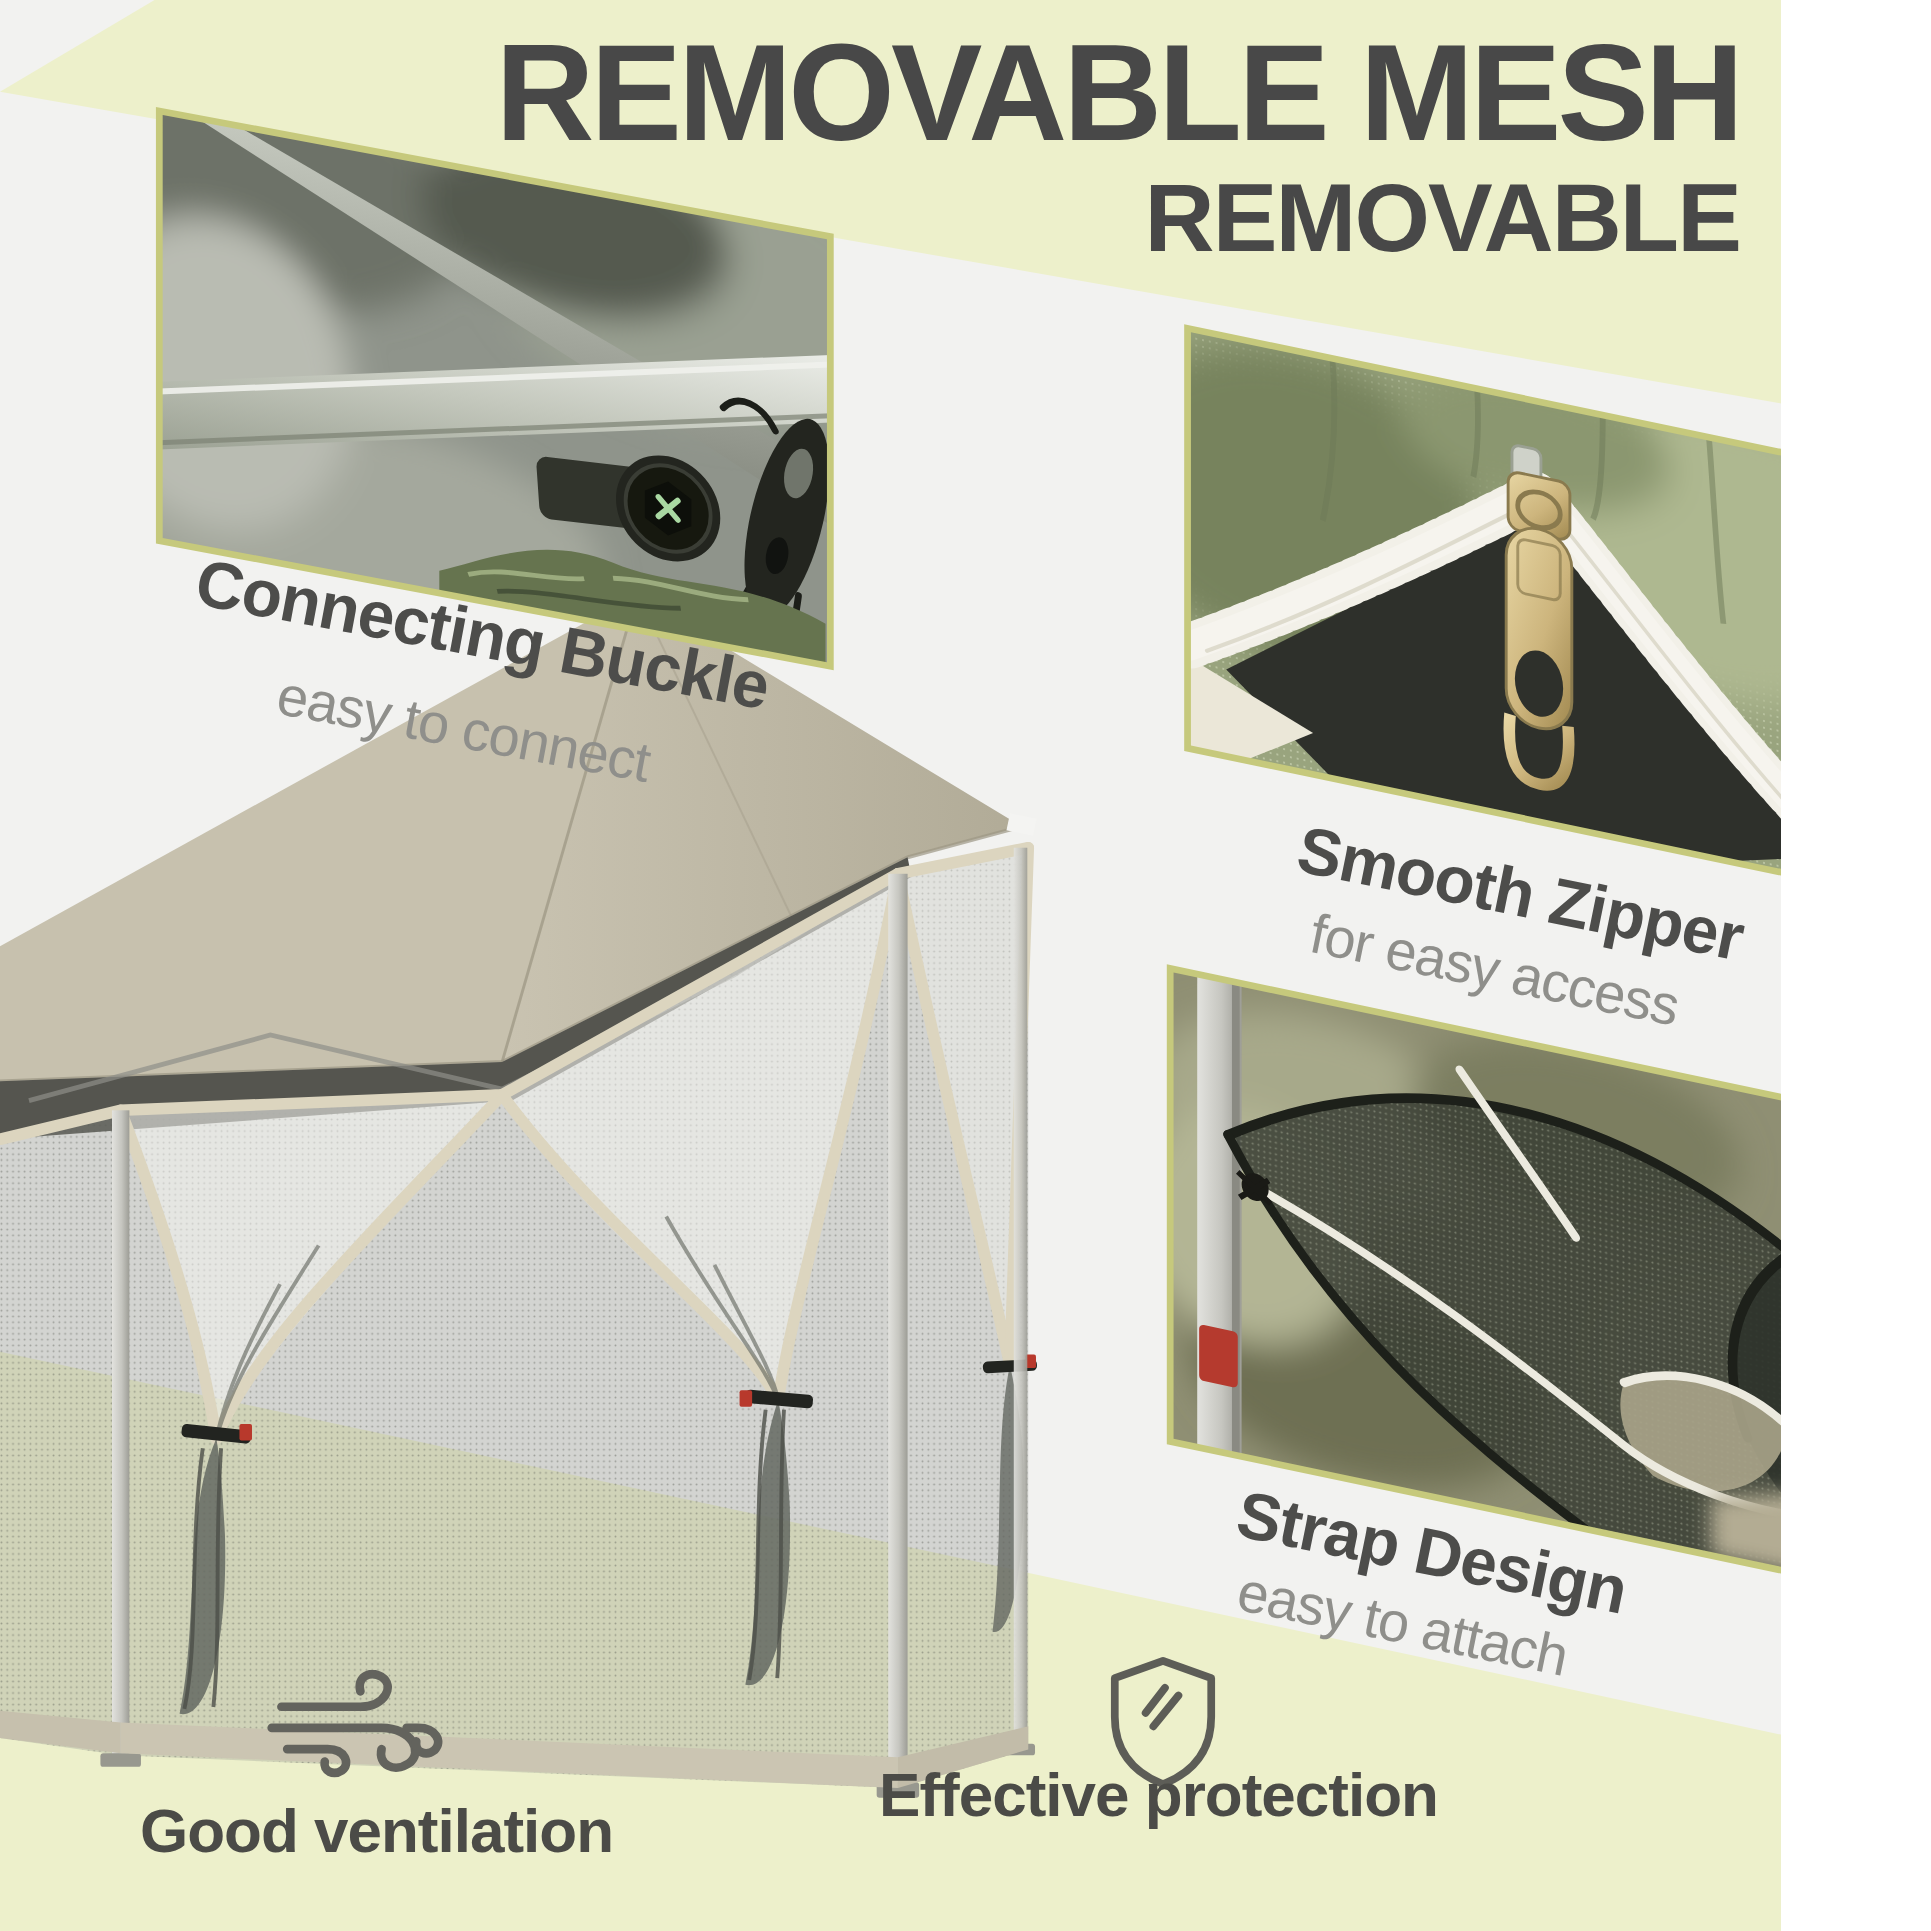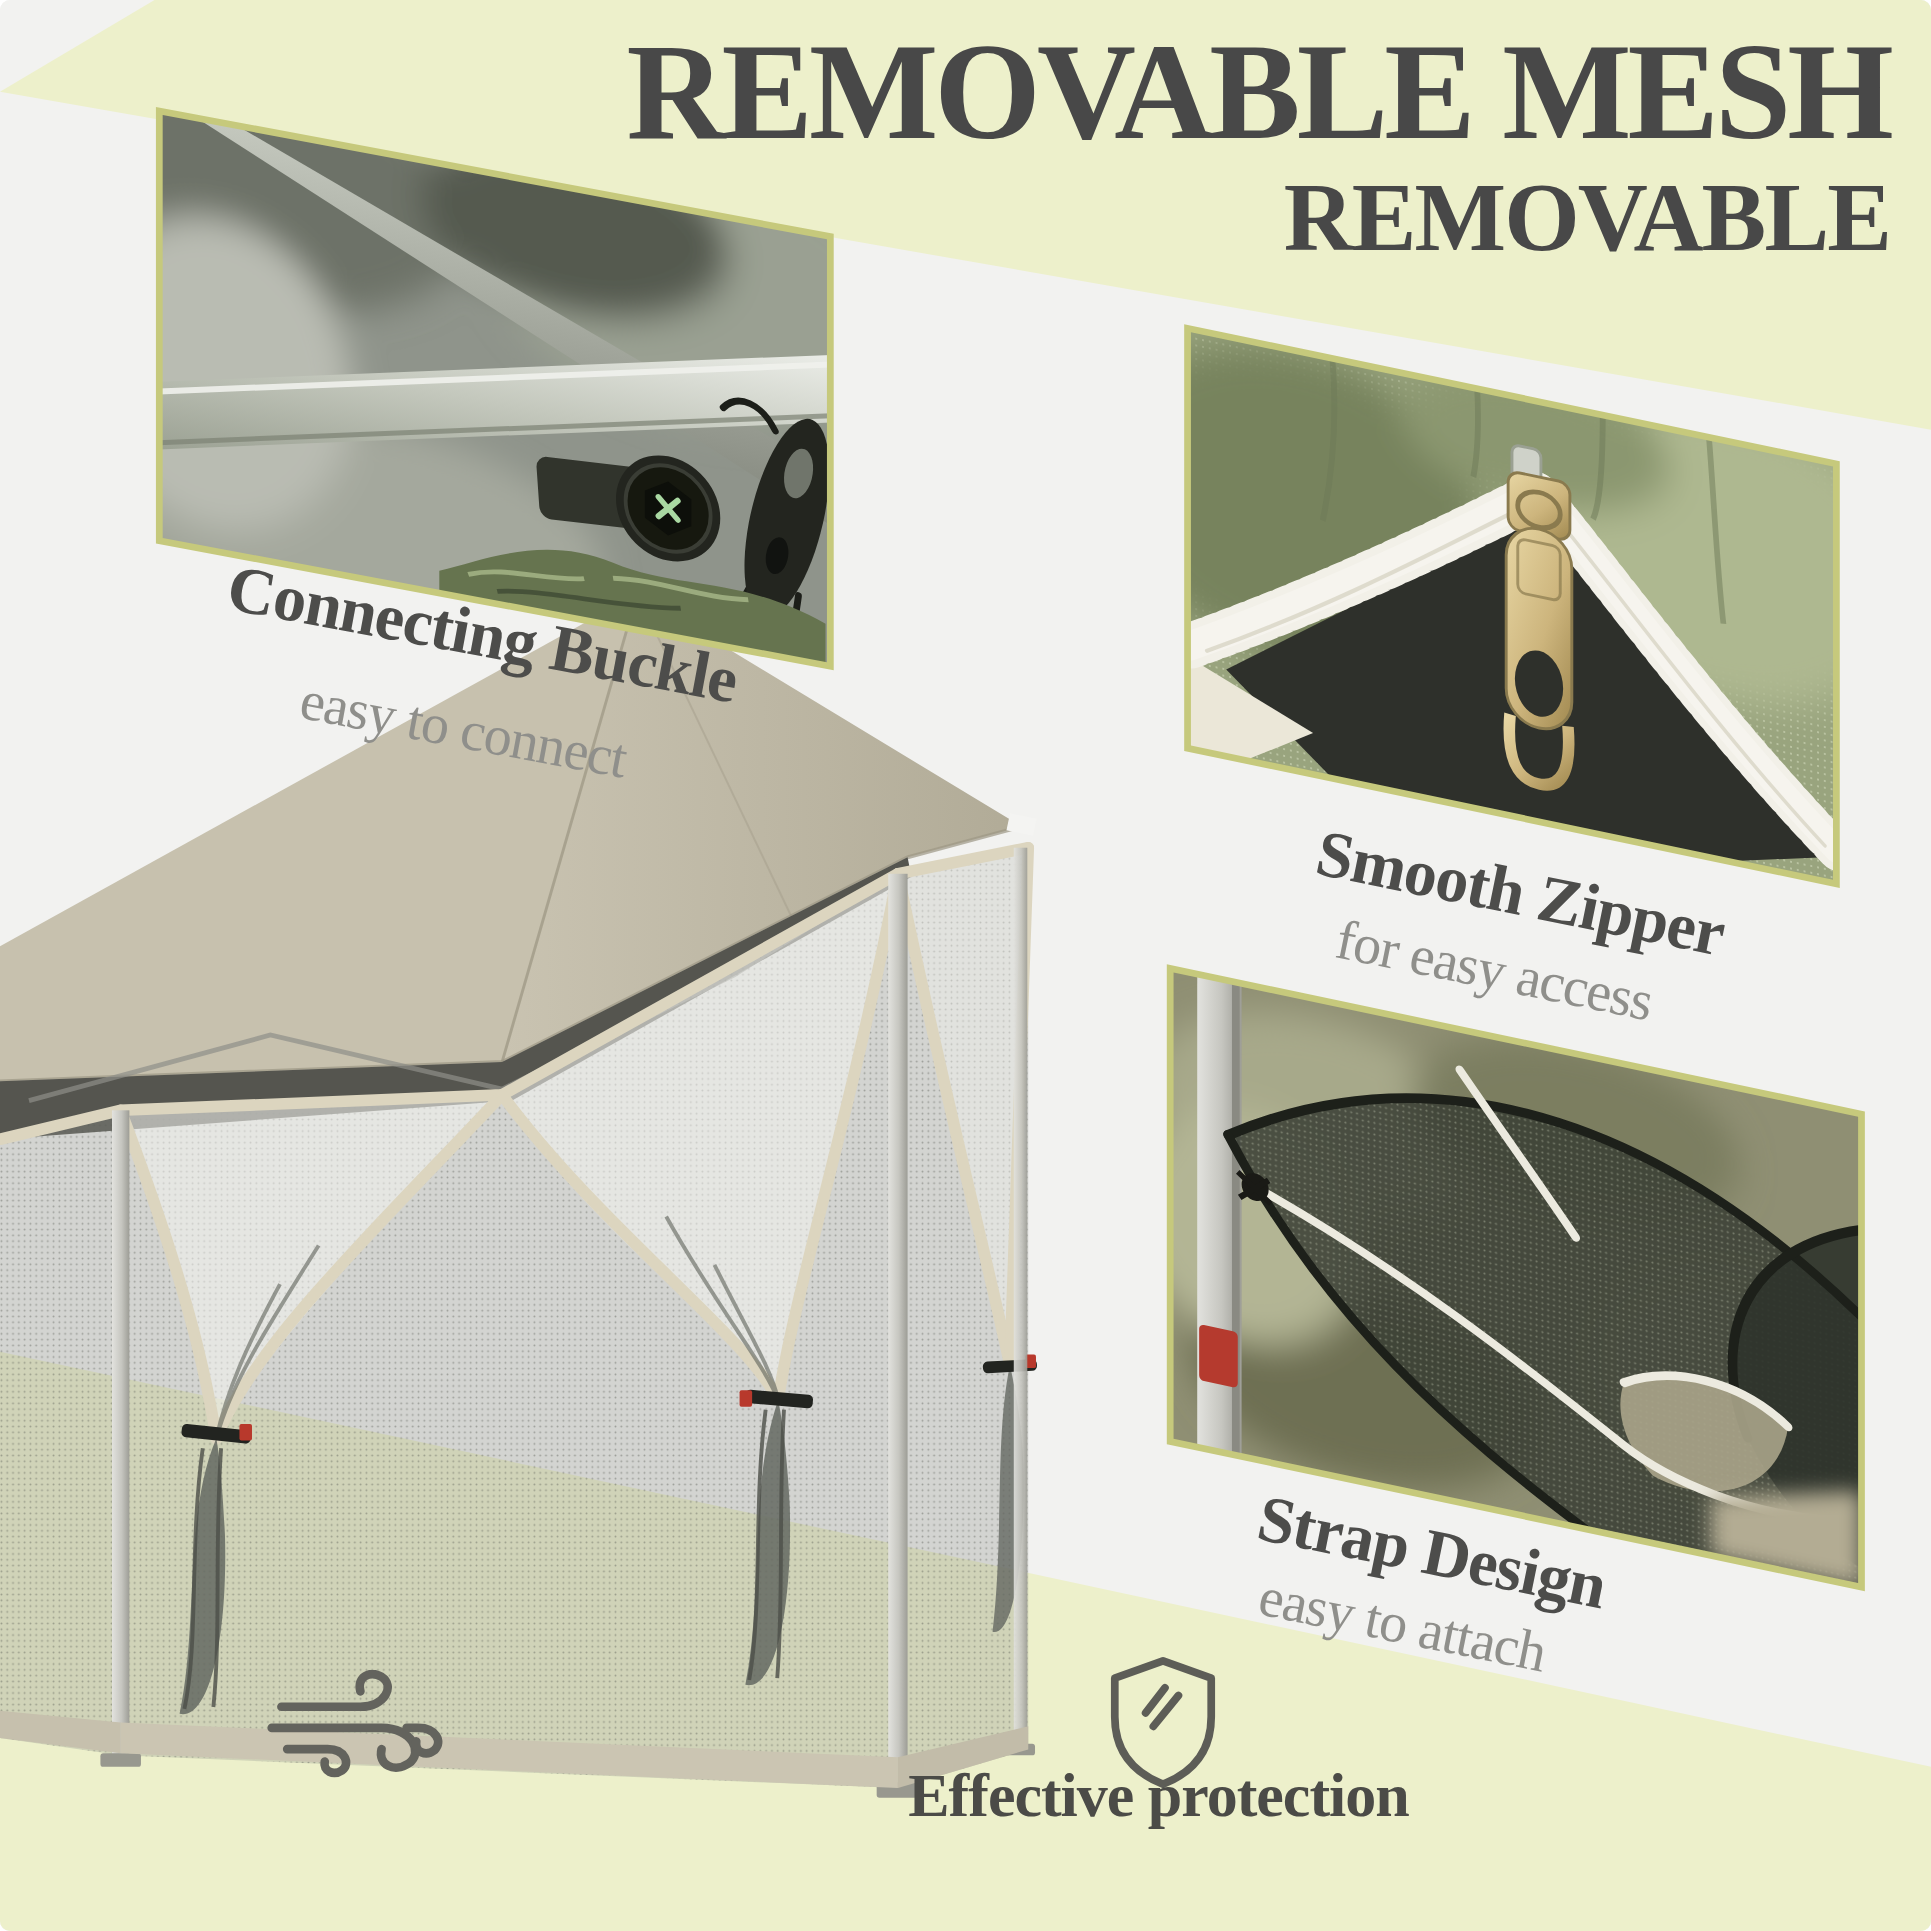--- a/index.html
+++ b/index.html
@@ -1,18 +1,18 @@
 <!DOCTYPE html>
 <html><head>
 <meta charset="utf-8">
 <style>
   html,body{margin:0;padding:0;background:#ffffff;}
   .stage{
-    position:relative;width:1931px;height:1931px;overflow:hidden;
-    font-family:Liberation Serif, serif;background:#f2f2f0;border-radius:10px;
+    position:relative;width:1781px;height:1931px;overflow:hidden;
+    font-family:Liberation Sans, sans-serif;background:#f2f2f0;
   }
   .scene{position:absolute;left:0;top:0;width:1931px;height:1931px;}
   .title-block{position:absolute;top:19.3px;right:41px;text-align:right;}
   .title-line1{font-size:137px;font-weight:700;color:#484848;letter-spacing:-3.9px;line-height:1.08;}
   .title-line2{font-size:97px;font-weight:700;color:#484848;letter-spacing:-1.9px;line-height:1.05;}
   .cap{position:absolute;text-align:center;line-height:1;}
   .cap-t{font-weight:700;font-size:66px;color:#4d4d4b;letter-spacing:-1px;}
   .cap-s{font-weight:400;font-size:56px;color:#8f8f8b;letter-spacing:-1px;}
   .rot105{transform:rotate(10.5deg);}
   .rot115{transform:rotate(11.5deg);}
@@ -283,20 +283,21 @@
   <div class="cap cap-s rot115" style="left:1113px;top:1596px;width:579px;">easy to attach</div>
 
   <svg class="benefit-icon" style="left:266px;top:1670px;" width="183" height="111" viewBox="0 0 190 115">
     <g fill="none" stroke="#63635d" stroke-width="9" stroke-linecap="round">
       <path d="M16,38 H98 C124,38 134,16 120,7 C108,0 94,7 98,22"></path>
       <path d="M6,60 H120 C152,60 164,86 148,97 C133,107 116,98 120,82"></path>
       <path d="M146,60 H158 C176,60 184,74 175,83 C166,90 154,85 156,74"></path>
       <path d="M22,82 H64 C82,82 88,97 79,104 C70,110 59,105 61,95"></path>
     </g>
   </svg>
+  <div class="benefit-label" style="left:87px;top:1800px;width:579px;">Good ventilation</div>
 
   <svg class="benefit-icon" style="left:1105px;top:1655px;" width="116" height="135" viewBox="0 0 120 140">
     <g fill="none" stroke="#5d5d57" stroke-width="8" stroke-linecap="round" stroke-linejoin="round">
       <path d="M60,6 L110,24 V64 C110,102 88,123 60,134 C32,123 10,102 10,64 V24 Z"></path>
       <path d="M42,60 L62,34 M50,74 L76,42"></path>
     </g>
   </svg>
   <div class="benefit-label" style="left:869px;top:1764px;width:579px;">Effective protection</div>
 
 </div>

